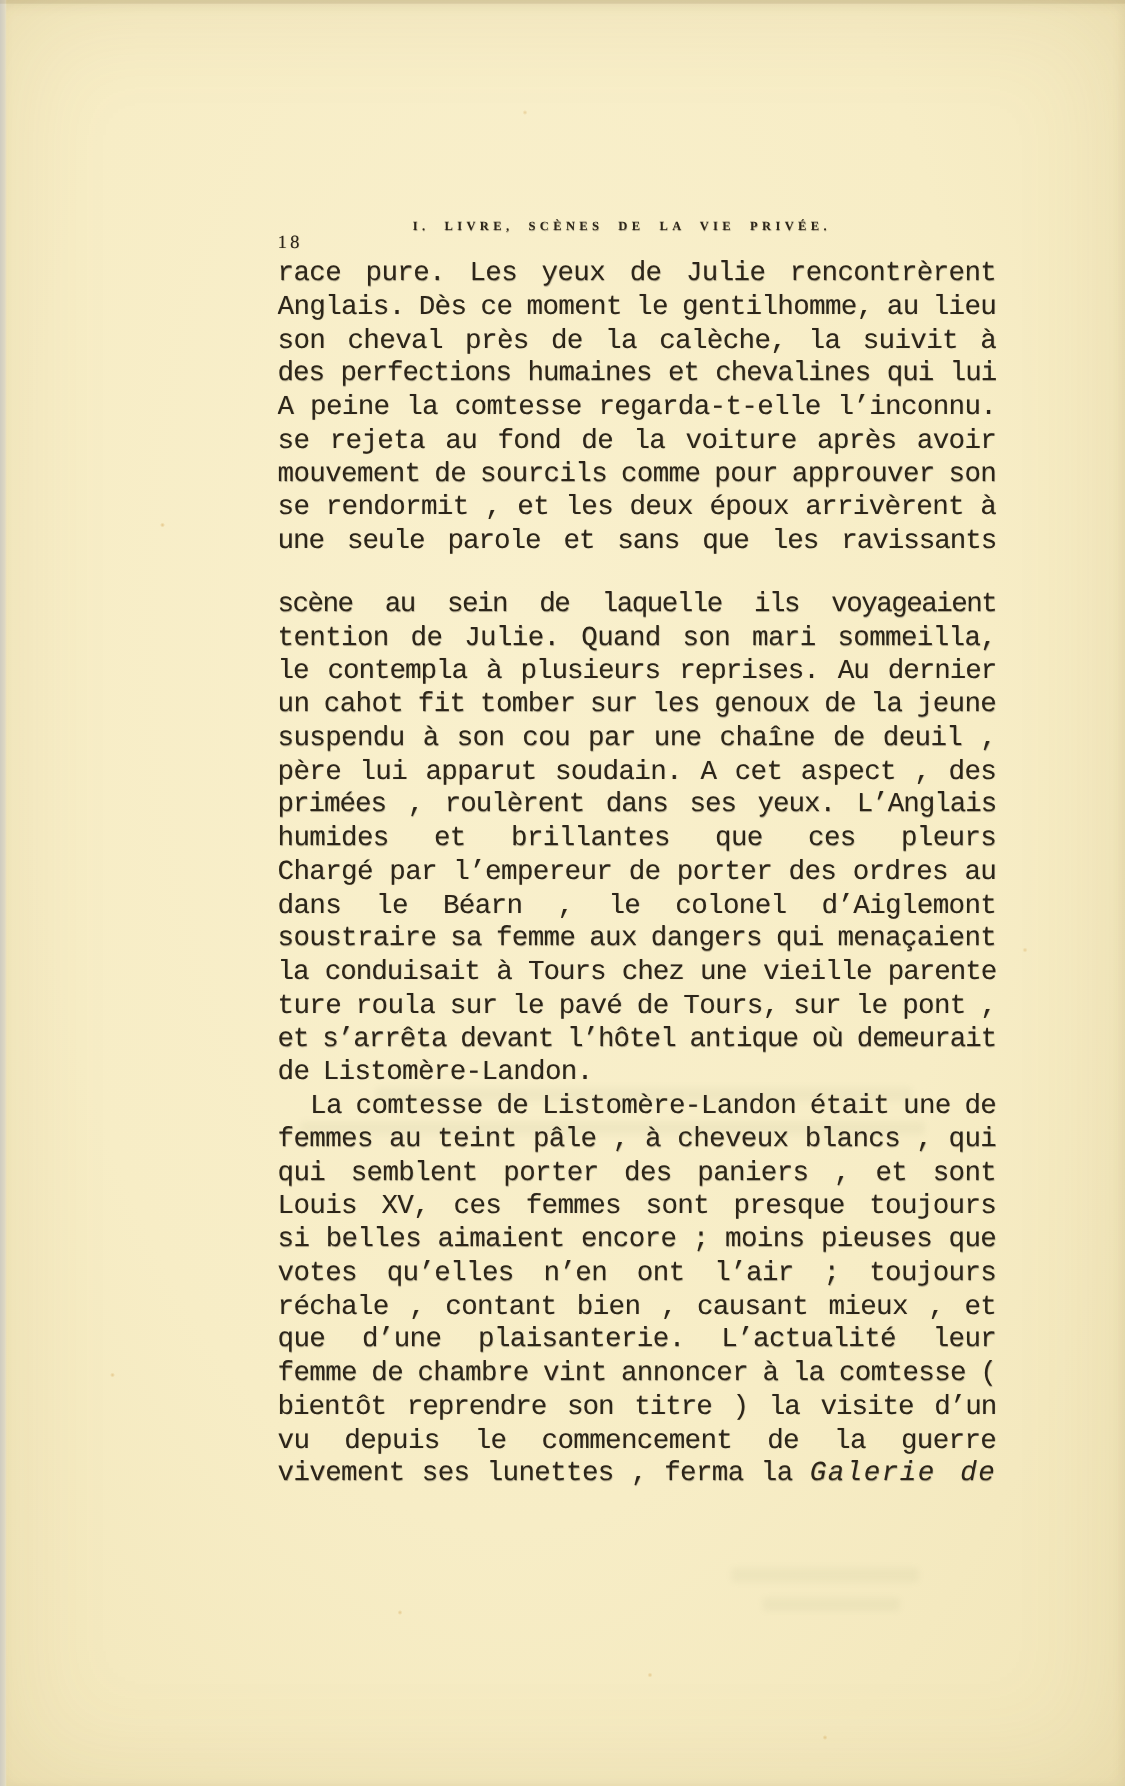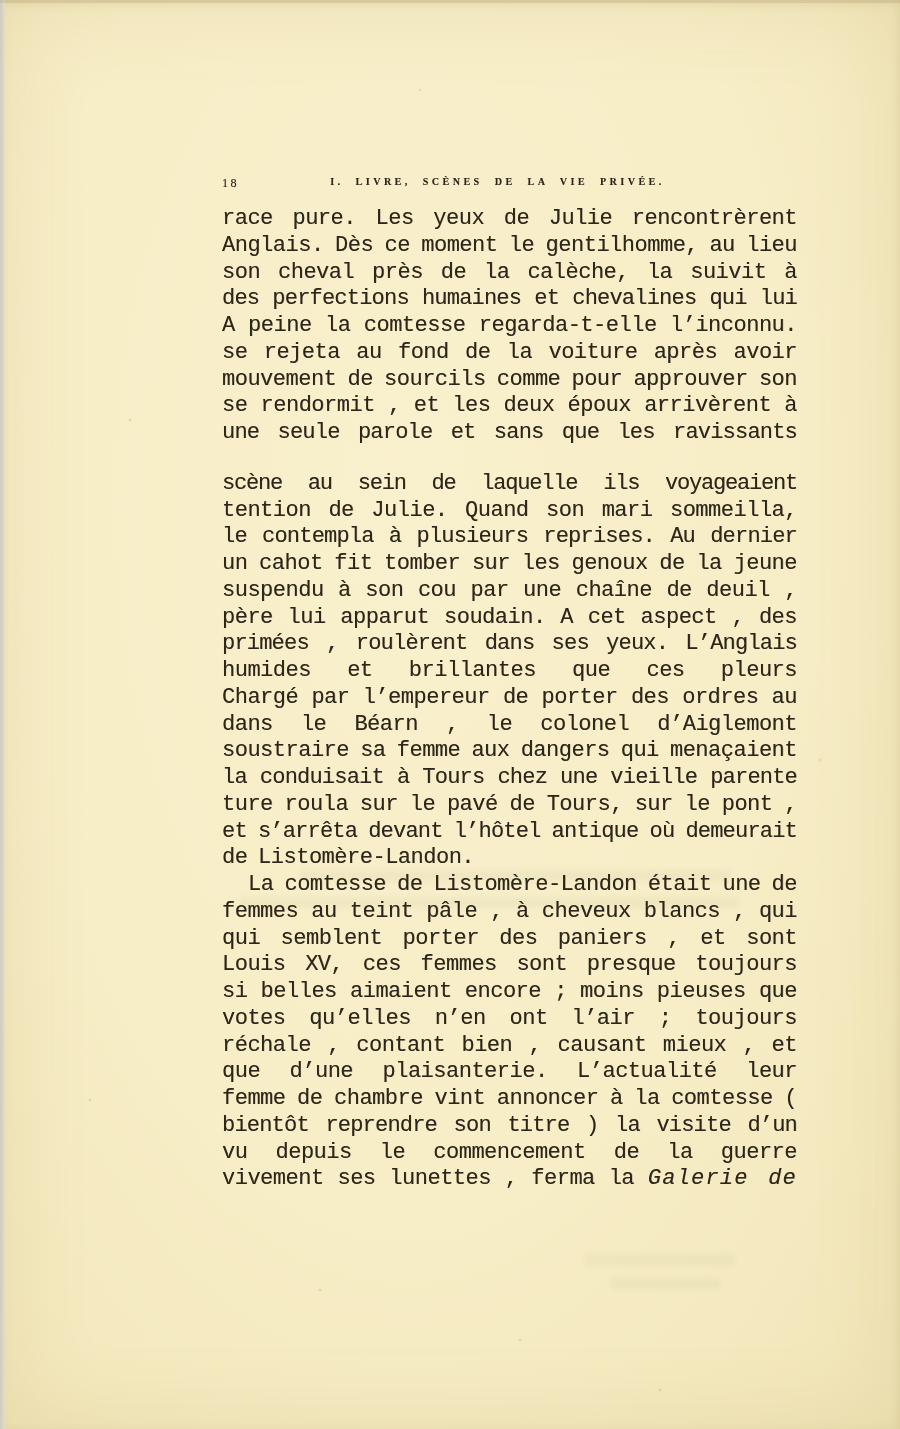--- a/index.html
+++ b/index.html
@@ -10,21 +10,21 @@
     font-family:"Liberation Serif","DejaVu Serif",serif;
     color:#2c2519;
   }
   .edge-left{ position:absolute; left:0; top:0; width:5px; height:100%;
     background:linear-gradient(90deg,#cfccc0 0%, #ddd7c2 70%, #e9e1c2 100%); }
   .edge-top{ position:absolute; left:0; top:0; width:100%; height:3px;
     background:rgba(150,130,80,0.18); }
 
   .header { position:absolute; top:176px; left:222px; width:575px; height:26px;
     text-shadow:0.3px 0.4px 0.6px rgba(44,37,25,0.40); }
-  .pagenum { position:absolute; left:0; top:0; font-size:12px; letter-spacing:2.5px; }
+  .pagenum { position:absolute; left:0; top:10px; font-size:15px; letter-spacing:2.5px; }
   .running { display:block; text-align:center; transform:translateX(-12px);
     font-size:10px; font-weight:bold; letter-spacing:3.5px; word-spacing:6px; white-space:nowrap; }
 
   .textblock { position:absolute; left:222px; top:206px; width:575px;
     text-shadow:0.3px 0.4px 0.6px rgba(44,37,25,0.38); }
   .ln {
     height:26.75px; line-height:26.75px; font-size:22px;
     letter-spacing:-0.5px; word-spacing:-2px;
     text-align:justify; text-align-last:justify;
     overflow:hidden; white-space:normal; hyphens:none;font-family:Liberation Mono, monospace;

